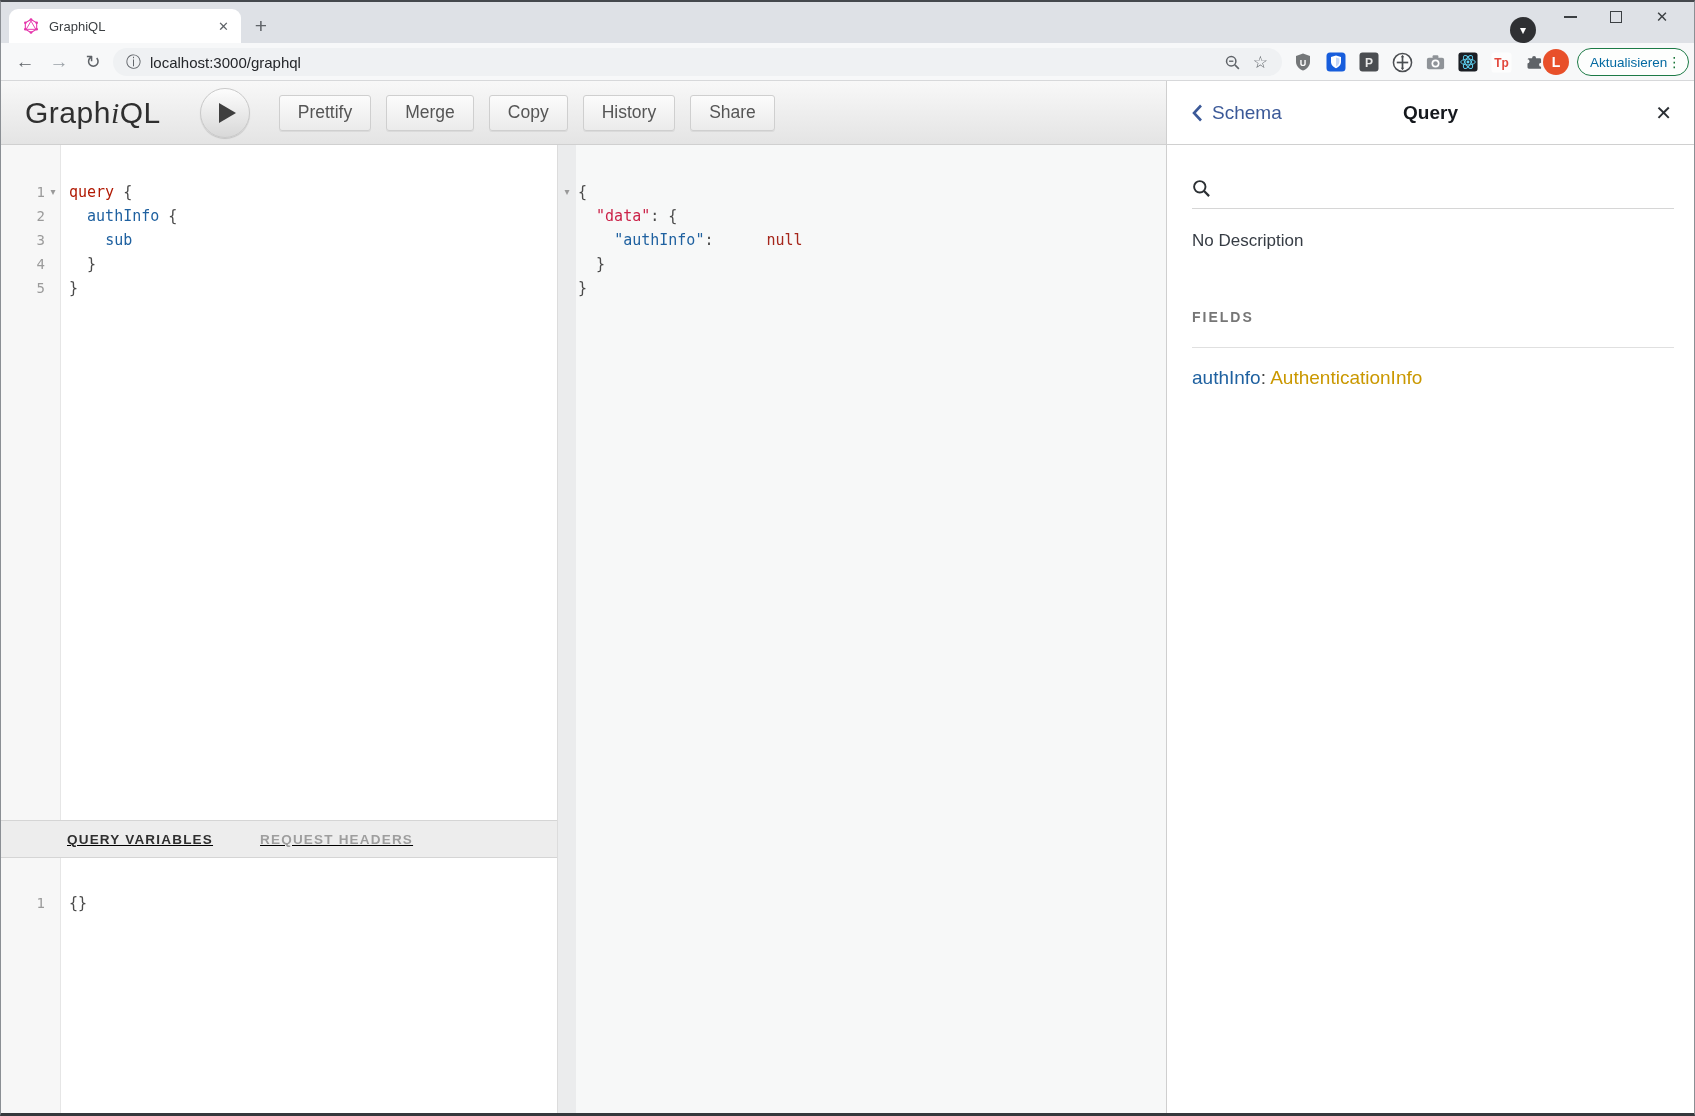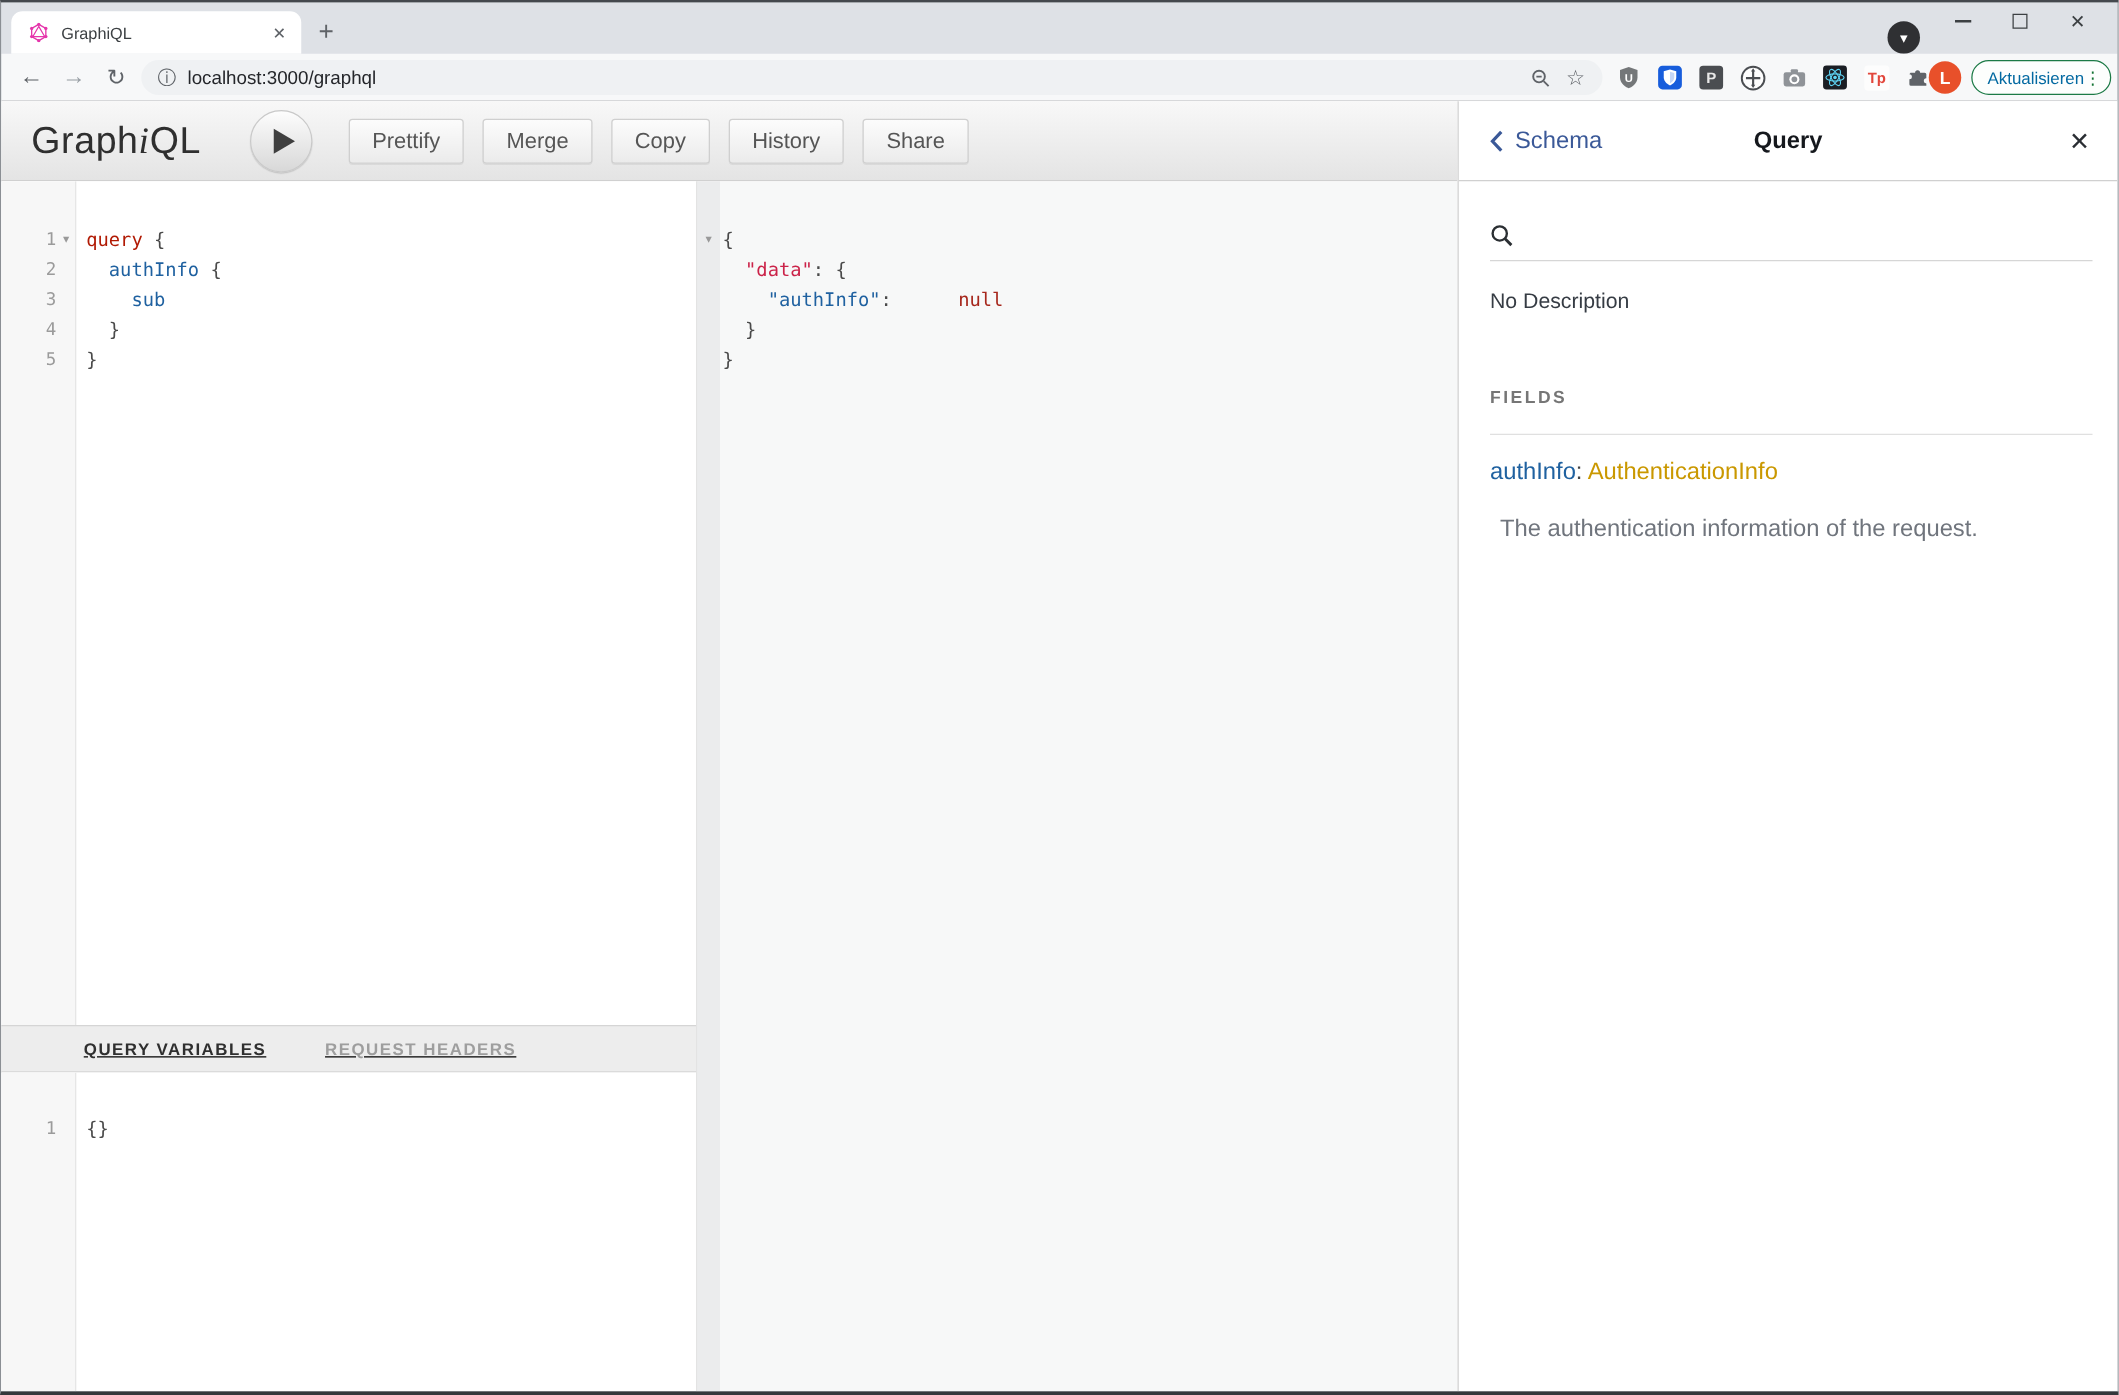--- a/index.html
+++ b/index.html
@@ -346,18 +346,18 @@
           <svg width="19" height="19" viewBox="0 0 20 20">
               <circle cx="8.2" cy="8.2" r="6" fill="none" stroke="#2b2f33" stroke-width="2"></circle>
               <line x1="12.7" y1="12.7" x2="18" y2="18" stroke="#2b2f33" stroke-width="2.4"></line>
             </svg>
         </span>
       </div>
       <div class="nodesc">No Description</div>
       <div class="fieldshdr">FIELDS</div>
       <div class="fieldsdiv"></div>
       <div class="fieldrows">
-          <div class="fieldrow"><span class="fieldname">authInfo</span><span class="fieldsep">: </span><span class="fieldtype">AuthenticationInfo</span><div class="fielddesc">The authentication information of the request.</div></div>
+          <div class="fieldrow"><span class="fieldname">authInfo</span><span class="fieldsep">: </span><span class="fieldtype">AuthenticationInfo</span></div>
         </div>
     </div>
 
   </div>
 </div>
 
 </body></html>

